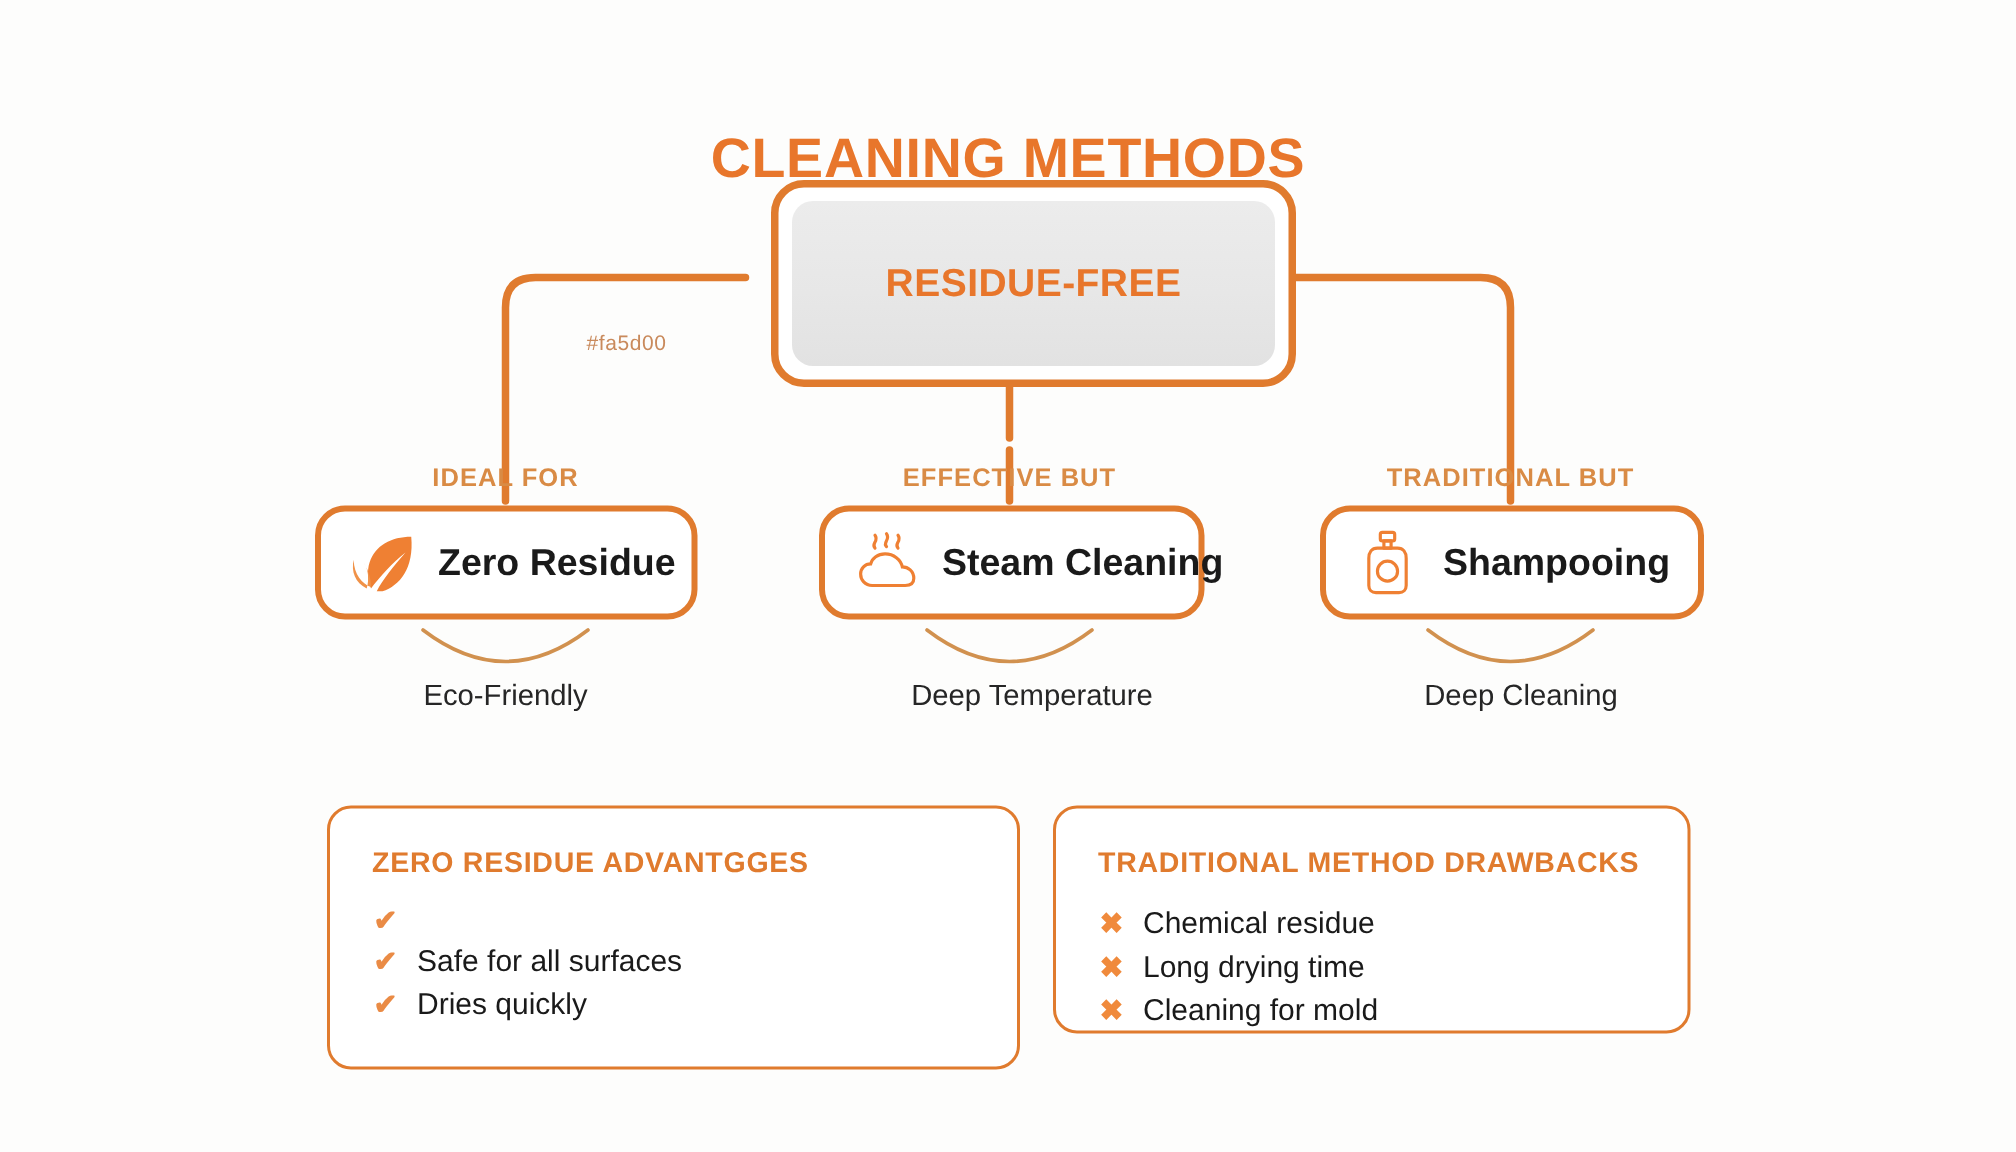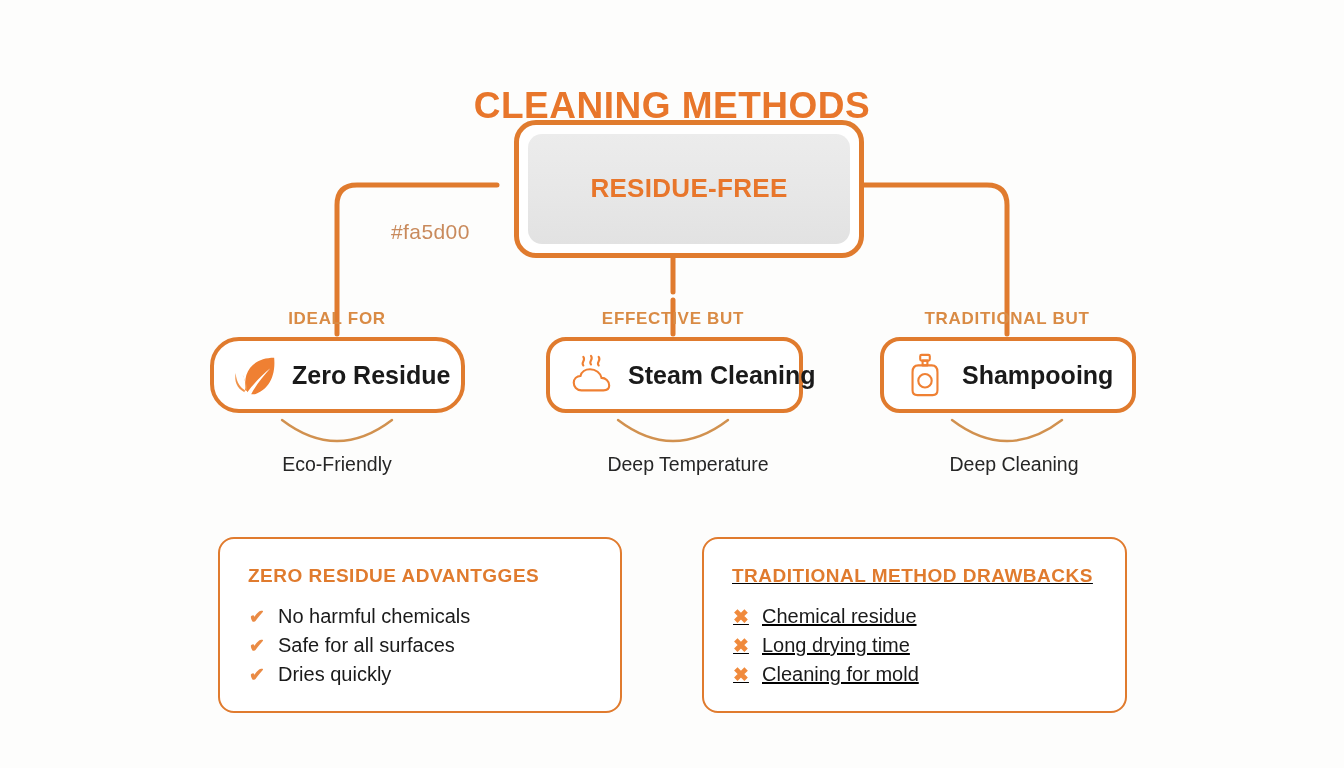--- a/index.html
+++ b/index.html
@@ -74,21 +74,21 @@
     color: #e8762b;
     text-align: center;
     line-height: 1.28;
     letter-spacing: 0.3px;
   }
   
   .hex-tag {
     position: absolute;
     left: 391px;
     top: 220px;
-    font-size: 21px;
+    font-size: 14px;
     color: #c98a5c;
     letter-spacing: 0.4px;
   }
   
   .branch-caption {
     position: absolute;
     font-size: 17px;
     font-weight: bold;
     color: #d98b45;
     letter-spacing: 0.7px;
@@ -200,21 +200,21 @@
       </div>
     </div>
   </div>
 
   <div class="hex-tag">#fa5d00</div>
 
   <div class="branch-caption" style="left:337px; top:309px;">IDEAL FOR</div>
   <div class="branch-caption" style="left:673px; top:309px;">EFFECTIVE BUT</div>
   <div class="branch-caption" style="left:1007px; top:309px;">TRADITIONAL BUT</div>
 
-  <div class="pill" style="left:210px; top:337px; width:255px;border-radius:29px;">
+  <div class="pill" style="left:210px; top:337px; width:255px;">
     <svg class="pill-icon" viewBox="0 0 48 48">
       <path d="M44 6 C30 6 19 12 15 24 C13 30 14 37 16 42 C22 34 31 24 40 17 C32 26 24 36 20 44 L24 44 C36 40 46 28 44 6 Z" fill="#ef8033"></path>
       <path d="M4 22 C2 30 5 38 13 42 C15 36 14 28 11 24 C14 29 16 35 16 41 C10 39 4 32 4 22 Z" fill="#f09248"></path>
     </svg>
     <span class="pill-label">Zero Residue</span>
   </div>
 
   <div class="pill" style="left:880px; top:337px; width:256px;">
     <svg class="pill-icon" viewBox="0 0 48 48">
       <g fill="none" stroke="#ef8033" stroke-width="2.2" stroke-linejoin="round">
@@ -236,39 +236,38 @@
         <path d="M14 40 C9 40 6 36 6 32 C6 28 9 25 13 25 C14 21 18 18 23 18 C29 18 34 22 35 27 C39 27 43 30 43 35 C43 38 41 40 37 40 Z"></path>
       </g>
     </svg>
     <span class="pill-label">Steam Cleaning</span>
   </div>
 
   <div class="sub-caption" style="left:337px; top:453px;">Eco-Friendly</div>
   <div class="sub-caption" style="left:688px; top:453px;">Deep Temperature</div>
   <div class="sub-caption" style="left:1014px; top:453px;">Deep Cleaning</div>
 
-  <div class="panel" style="left:218px; top:537px; width:404px; height:176px;">
+  <div class="panel" style="left:218px; top:537px; width:462px; height:176px;">
     <div class="panel-title">ZERO RESIDUE ADVANTGGES</div>
     <ul class="panel-list">
       <li>
         <span class="mark check">✔</span>
-        <span>No harmful chemicals</span>
       </li>
       <li>
         <span class="mark check">✔</span>
         <span>Safe for all surfaces</span>
       </li>
       <li>
         <span class="mark check">✔</span>
         <span>Dries quickly</span>
       </li>
     </ul>
   </div>
 
-  <div class="panel" style="left:702px; top:537px; width:425px; height:176px;text-decoration:underline;">
+  <div class="panel" style="left:702px; top:537px; width:425px; height:152px;">
     <div class="panel-title">TRADITIONAL METHOD DRAWBACKS</div>
     <ul class="panel-list">
       <li>
         <span class="mark cross">✖</span>
         <span>Chemical residue</span>
       </li>
       <li>
         <span class="mark cross">✖</span>
         <span>Long drying time</span>
       </li>

